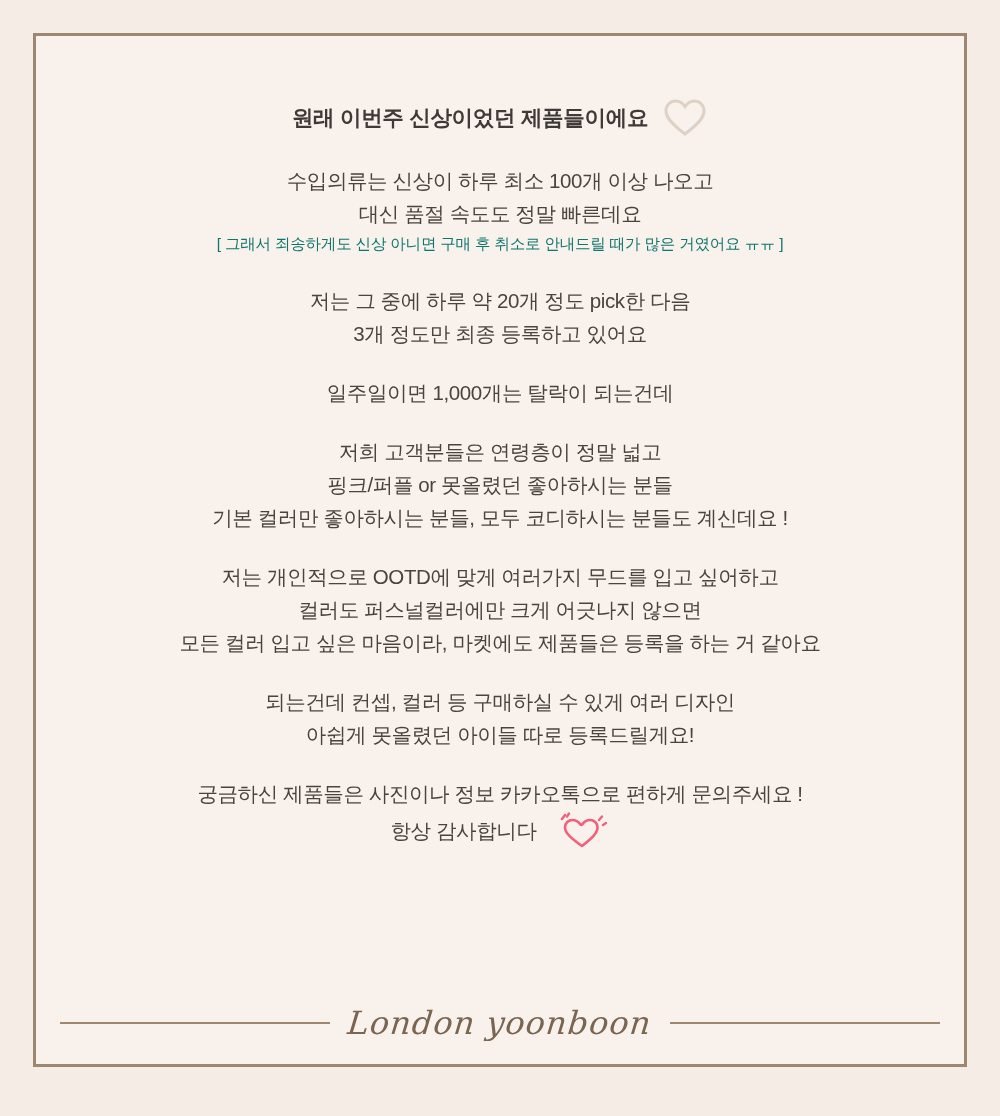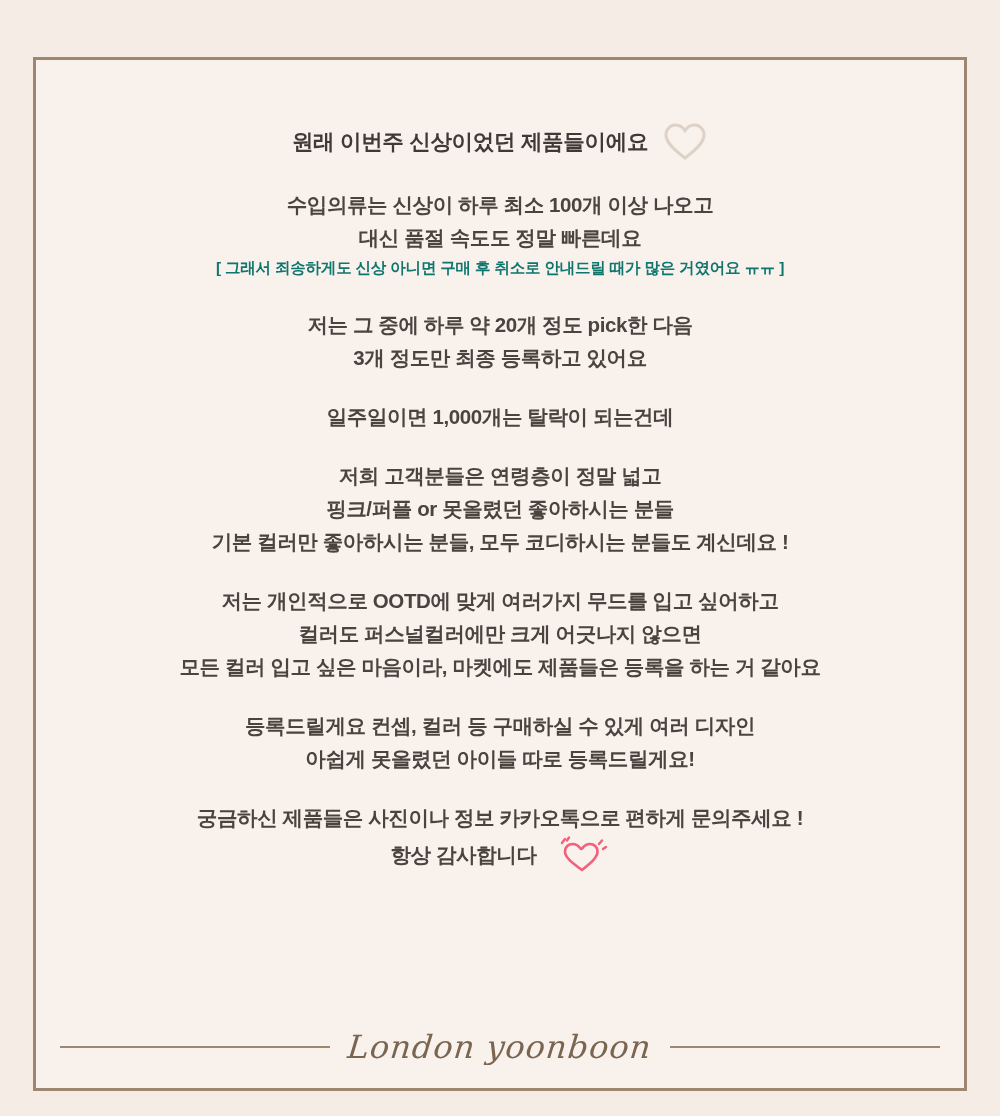--- a/index.html
+++ b/index.html
@@ -9,21 +9,21 @@
   body {
     width: 1000px;
     height: 1116px;
     background: #f6ece6;
     font-family: "Liberation Sans", sans-serif;
     overflow: hidden;
   }
   .card {
     position: absolute;
     left: 33px;
-    top: 57px;
+    top: 33px;
     width: 934px;
     height: 1034px;
     box-sizing: border-box;
     border: 3px solid #9d8770;
     background: #f8f1ec;
   }
   .inner {
     position: absolute;
     left: 0;
     top: 0;
@@ -58,21 +58,20 @@
 
   .block {
     margin-bottom: 26px;
   }
   .line {
     font-size: 20.5px;
     line-height: 33px;
     letter-spacing: -0.4px;
     color: #4a443f;
     white-space: nowrap;
-    font-weight: bold;
   }
   .line.small {
     font-size: 15.5px;
     line-height: 28px;
     color: #0f766e;
     letter-spacing: -0.2px;
   }
 
   .thanks-row {
     display: flex;
@@ -151,21 +150,21 @@
       <div class="line">기본 컬러만 좋아하시는 분들, 모두 코디하시는 분들도 계신데요 !</div>
     </div>
 
     <div class="block">
       <div class="line">저는 개인적으로 OOTD에 맞게 여러가지 무드를 입고 싶어하고</div>
       <div class="line">컬러도 퍼스널컬러에만 크게 어긋나지 않으면</div>
       <div class="line">모든 컬러 입고 싶은 마음이라, 마켓에도 제품들은 등록을 하는 거 같아요</div>
     </div>
 
     <div class="block">
-      <div class="line">등록드릴게요 컨셉, 컬러 등 구매하실 수 있게 여러 디자인</div>
+      <div class="line">되는건데 컨셉, 컬러 등 구매하실 수 있게 여러 디자인</div>
       <div class="line">아쉽게 못올렸던 아이들 따로 등록드릴게요!</div>
     </div>
 
     <div class="block">
       <div class="line">궁금하신 제품들은 사진이나 정보 카카오톡으로 편하게 문의주세요 !</div>
       <div class="line thanks-row">
         <span>항상 감사합니다</span>
         <span class="heart-pink">
           <svg viewBox="0 0 56 40" width="56" height="40" aria-hidden="true">
             <path d="M28 34 C17 26 11 21 11 15.5 C11 11 14.5 8 18.5 8 C21.6 8 24.6 9.9 26.4 12.4 C27 13.2 27.6 13.2 28.2 12.4 C30 9.9 33 8 36 8 C40 8 43.5 11 43.5 15.5 C43.5 21 38 26 28 34 Z" fill="none" stroke="#f2607c" stroke-width="2.6" stroke-linejoin="round"></path>

